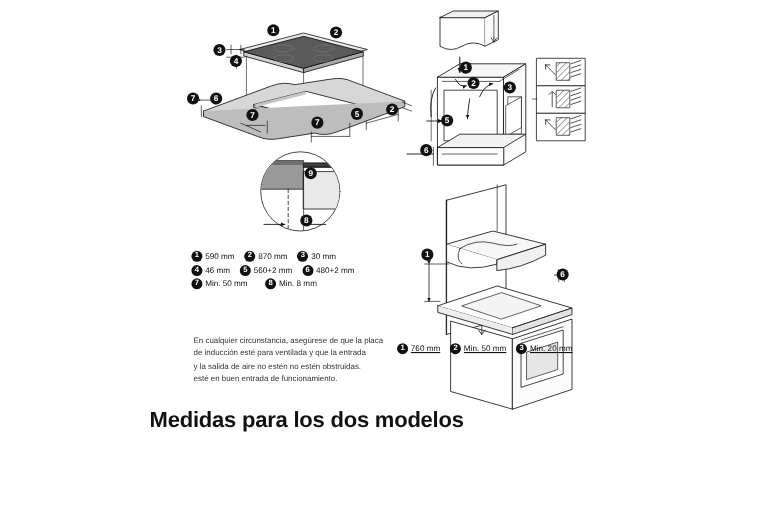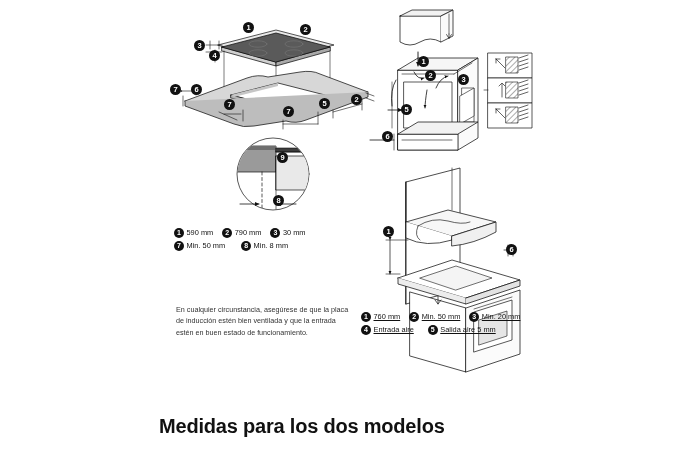--- a/index.html
+++ b/index.html
@@ -277,29 +277,43 @@
   </div>
 
   <div class="legend" style="left:174px;top:227px;">
     <div class="legrow">
       <span class="legitem">
         <span class="legdot">1</span>
         <span class="legtxt">590 mm</span>
         </span>
       <span class="legitem">
         <span class="legdot">2</span>
-        <span class="legtxt">790 mm</span>
+        <span class="legtxt">870 mm</span>
         </span>
       <span class="legitem">
         <span class="legdot">3</span>
         <span class="legtxt">30 mm</span>
         </span>
     </div>
     <div class="legrow">
       <span class="legitem">
+        <span class="legdot">4</span>
+        <span class="legtxt">46 mm</span>
+        </span>
+      <span class="legitem">
+        <span class="legdot">5</span>
+        <span class="legtxt">560+2 mm</span>
+        </span>
+      <span class="legitem">
+        <span class="legdot">6</span>
+        <span class="legtxt">480+2 mm</span>
+        </span>
+    </div>
+    <div class="legrow">
+      <span class="legitem">
         <span class="legdot">7</span>
         <span class="legtxt" style="margin-right:16px;">Min. 50 mm</span>
         </span>
       <span class="legitem">
         <span class="legdot">8</span>
         <span class="legtxt">Min. 8 mm</span>
         </span>
     </div>
   </div>
 
@@ -311,33 +325,24 @@
         </span>
       <span class="legitem">
         <span class="legdot">2</span>
         <span class="legtxt">Min. 50 mm</span>
         </span>
       <span class="legitem">
         <span class="legdot">3</span>
         <span class="legtxt">Min. 20 mm</span>
         </span>
     </div>
-    <div class="legrow">
-      <span class="legitem">
-        <span class="legdot">4</span>
-        <span class="legtxt" style="margin-right:14px;">Entrada aire</span>
-        </span>
-      <span class="legitem">
-        <span class="legdot">5</span>
-        <span class="legtxt">Salida aire 5 mm</span>
-        </span>
-    </div>
   </div>
 
   <div class="note" style="left:176px;top:288px;margin-top:16px;">
     <div>En cualquier circunstancia, asegúrese de que la placa</div>
-    <div>de inducción estén bien ventilada y que la entrada</div>
-    <div>estén en buen estado de funcionamiento.</div>
-  </div>
-
-  <div class="maintitle" style="left:159px;top:371px;margin-top:44px;">Medidas para los dos modelos</div>
+    <div>de inducción esté para ventilada y que la entrada</div>
+    <div>y la salida de aire no estén no estén obstruidas.</div>
+    <div>esté en buen entrada de funcionamiento.</div>
+  </div>
+
+  <div class="maintitle" style="left:136px;top:371px;">Medidas para los dos modelos</div>
 
 </div>
 
 </body></html>

